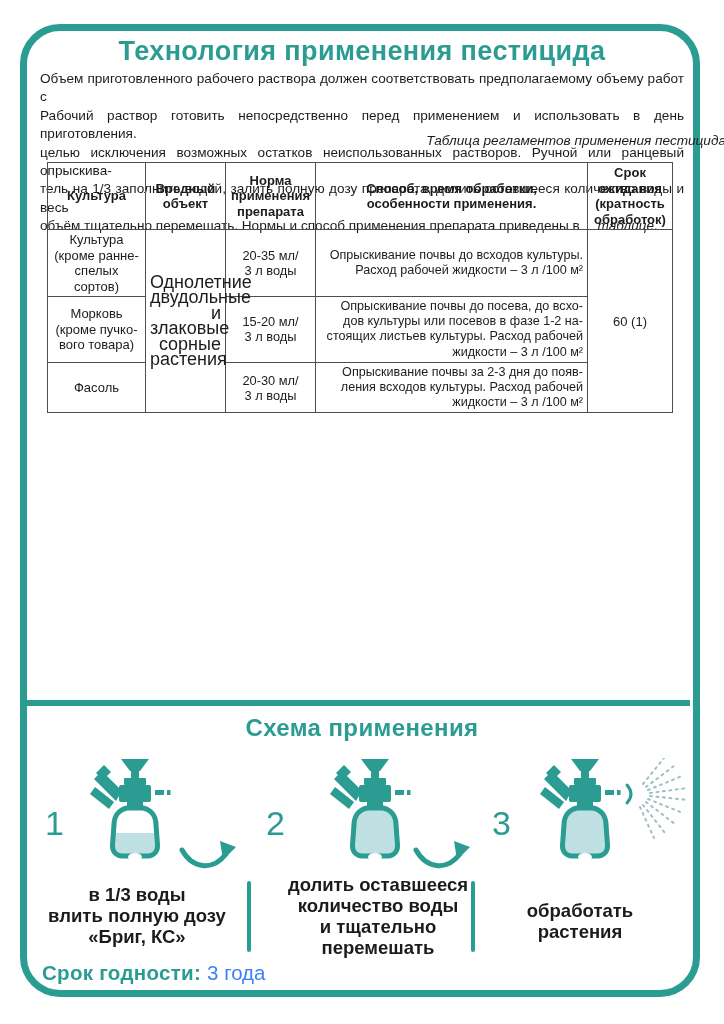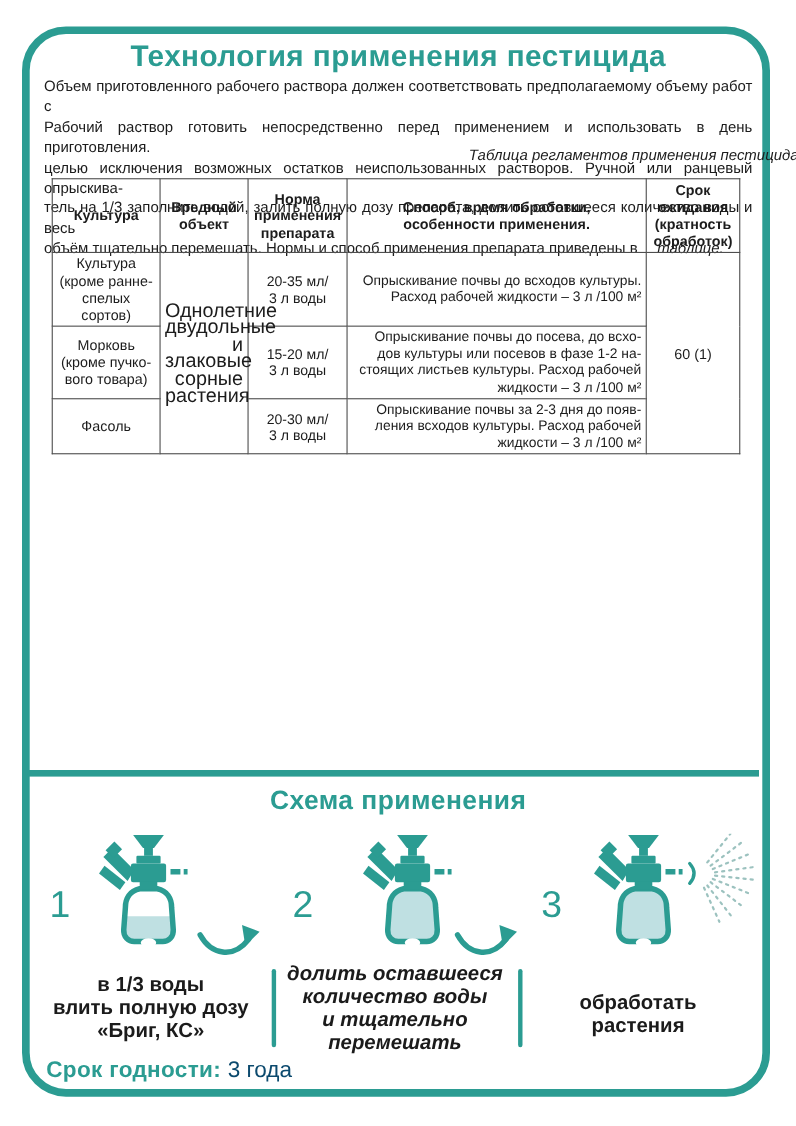--- a/index.html
+++ b/index.html
@@ -57,27 +57,27 @@
   .num1{left:45px;top:806px;} .num2{left:266px;top:806px;} .num3{left:492px;top:806px;}
   .sprayer{position:absolute;top:758px;}
   .sp1{left:80px;} .sp2{left:320px;} .sp3{left:530px;}
   .arrow{position:absolute;top:836px;}
   .ar1{left:178px;} .ar2{left:412px;}
   .step-label{
     position:absolute;font-size:18.5px;line-height:21px;font-weight:700;
     text-align:center;white-space:pre-line;color:#1b1b1b;
   }
   .lb1{left:28px;top:884px;width:218px;}
-  .lb2{left:253px;top:874px;width:212px;font-style:italic;}
+  .lb2{left:272px;top:874px;width:212px;}
   .lb3{left:478px;top:900px;width:204px;}
   .vdivider{position:absolute;top:881px;width:4px;height:71px;background:var(--teal);border-radius:2px;}
   .vd1{left:247px;} .vd2{left:471px;}
   .shelf{position:absolute;left:42px;top:961px;font-size:20.5px;}
   .shelf .lab{font-weight:700;color:var(--teal);letter-spacing:.3px;}
-  .shelf .val{color:#0c4a6e;margin-left:6px;}
+  .shelf .val{color:#3b82f6;margin-left:6px;}
   
   .tl{fill:var(--teal);}
   .bottle-outline{fill:none;stroke:var(--teal);stroke-width:5;}
   .bottle-white{fill:#ffffff;}
   .bottle-light{fill:var(--light);}
   .liquid{fill:var(--light);}
   .notch{fill:#ffffff;}
   .mist line{stroke:#9cc2bf;stroke-width:2;stroke-dasharray:2 4.5;stroke-linecap:round;}
   .mist-arc{fill:none;stroke:var(--teal);stroke-width:3;stroke-linecap:round;}
   .arrow-curve{fill:none;stroke:var(--teal);stroke-width:5;stroke-linecap:round;}

